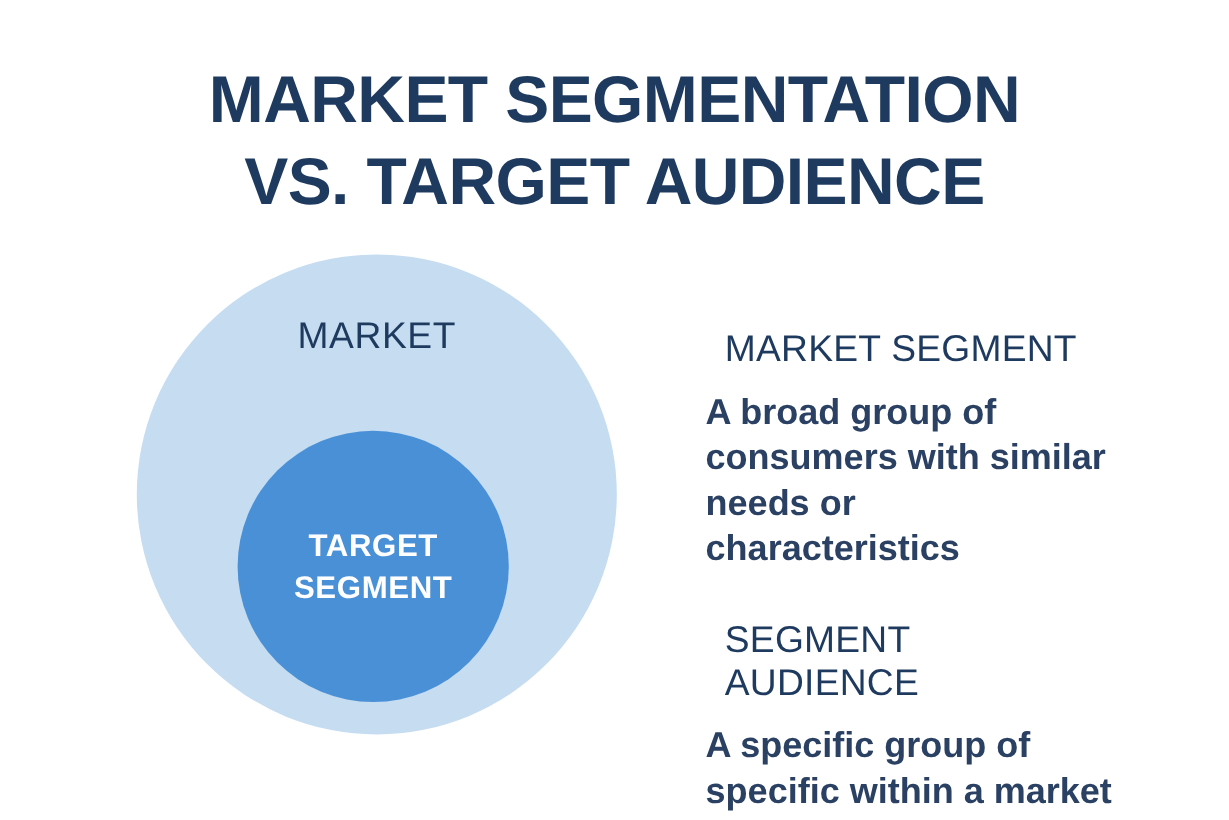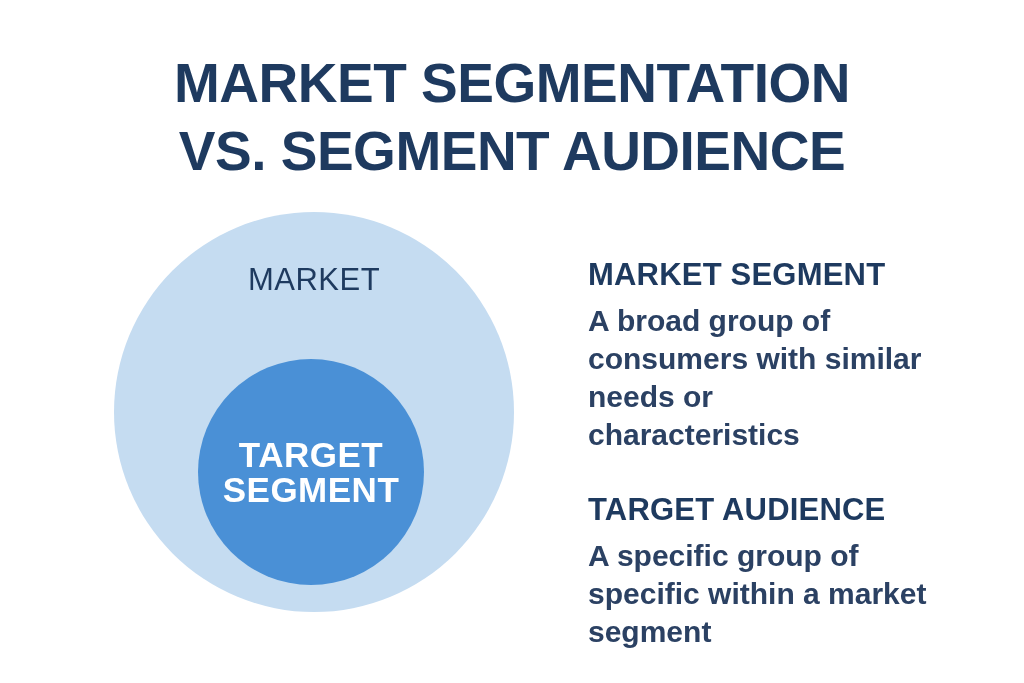--- a/index.html
+++ b/index.html
@@ -72,59 +72,59 @@
     width: 226px;
     height: 226px;
     border-radius: 50%;
     background: var(--mid-blue);
     display: flex;
     align-items: center;
     justify-content: center;
   }
   .inner-label {
     text-align: center;
-    font-size: 35px;
+    font-size: 26px;
     line-height: 35px;
     font-weight: bold;
     letter-spacing: 0.5px;
     color: var(--circle-label-light);
   }
   .inner-label span { display: block; }
 
   .definitions {
     position: absolute;
     left: 588px;
     top: 257px;
     width: 345px;
   }
   .definition h2 {
-    margin: 0;
+    margin: 16px;
     font-size: 31px;
     line-height: 36px;
-    font-weight: bold;
+    font-weight: normal;
     letter-spacing: 0.2px;
     color: var(--navy);
   }
   .definition p {
     margin: 9px 0 0 0;
     font-size: 30px;
     line-height: 38px;
     font-weight: bold;
     color: var(--navy-body);
   }
   .definition + .definition { margin-top: 38px; }
 </style>
 </head>
 <body>
 
 <div class="canvas">
 
   <h1 class="title">
     <span class="title-line">MARKET SEGMENTATION</span>
-    <span class="title-line">VS. SEGMENT AUDIENCE</span>
+    <span class="title-line">VS. TARGET AUDIENCE</span>
   </h1>
 
   <div class="venn">
     <div class="outer-circle">
       <div class="outer-label">
         <span>MARKET</span>
       </div>
       <div class="inner-circle">
         <div class="inner-label">
           <span>TARGET</span>
@@ -133,18 +133,18 @@
       </div>
     </div>
   </div>
 
   <div class="definitions">
     <section class="definition">
       <h2>MARKET SEGMENT</h2>
       <p>A broad group of consumers with similar needs or characteristics</p>
     </section>
     <section class="definition">
-      <h2>TARGET AUDIENCE</h2>
+      <h2>SEGMENT AUDIENCE</h2>
       <p>A specific group of specific within a market segment</p>
     </section>
   </div>
 
 </div>
 
 </body></html>

